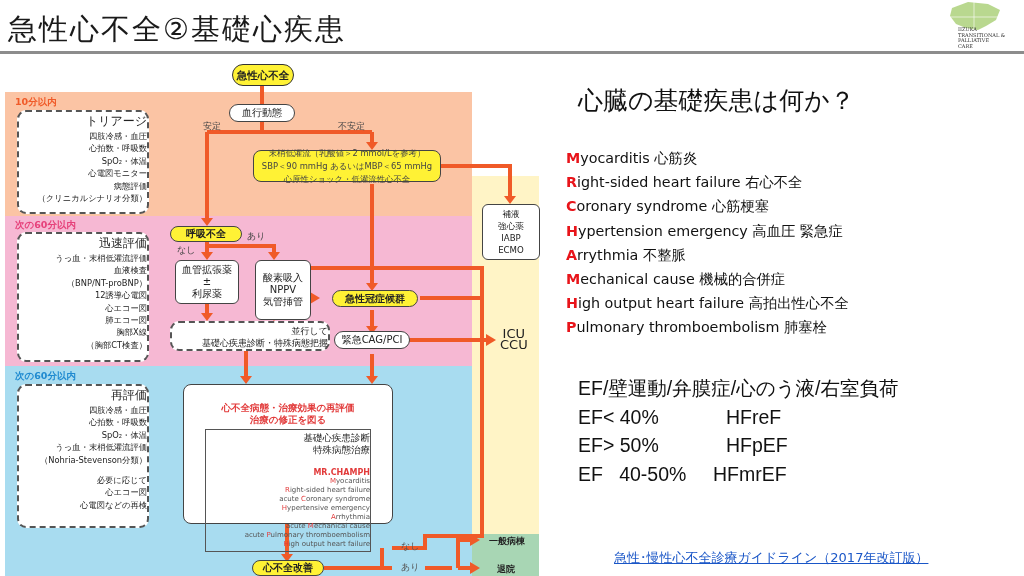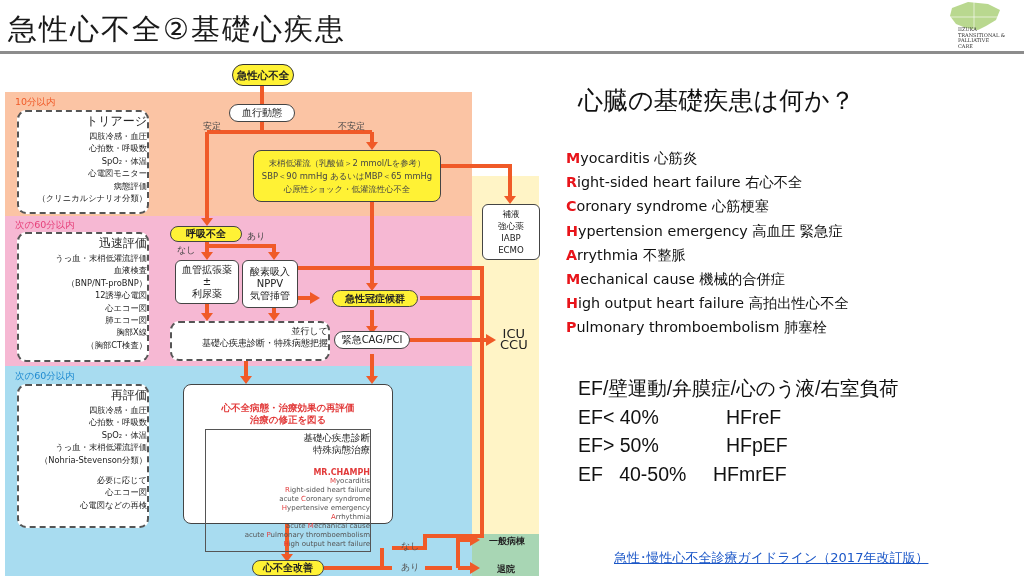--- a/index.html
+++ b/index.html
@@ -6,21 +6,21 @@
   body{width:1024px;height:576px;position:relative;overflow:hidden;background:#ffffff;font-family:"DejaVu Sans","Liberation Sans",sans-serif;color:#111;}
   .abs{position:absolute;}
   #title{left:8px;top:10px;font-size:29px;letter-spacing:2px;color:#1a1a1a;white-space:nowrap;}
   #title-rule{left:0;top:51px;width:1024px;height:3px;background:#8c8c8c;}
   
   #logo{left:938px;top:0px;width:86px;height:50px;}
   #logo .txt{position:absolute;left:20px;top:27px;font-size:5px;line-height:5.5px;color:#333;font-family:"DejaVu Serif",serif;}
   
   #flow{left:0;top:58px;width:560px;height:518px;}
   .band{position:absolute;}
-  .band-label{position:absolute;font-size:9.5px;font-weight:normal;}
+  .band-label{position:absolute;font-size:9.5px;font-weight:bold;}
   .dashbox{position:absolute;background:#fff;border:2px dashed #555;border-radius:9px;text-align:right;font-size:8.3px;line-height:12.4px;color:#222;box-sizing:border-box;}
   .dashbox .h{font-size:12px;line-height:18px;}
   .node{position:absolute;box-sizing:border-box;border:1.5px solid #444;border-radius:6px;background:#fff;text-align:center;font-size:10px;color:#222;display:flex;align-items:center;justify-content:center;flex-direction:column;line-height:12px;}
   .pill{border-radius:12px;}
   .yellow{background:#fff235;}
   .lbl{position:absolute;font-size:9px;color:#444;white-space:nowrap;}
   .red{color:#e23b3b;}
   
   #q{left:578px;top:84px;font-size:25px;color:#111;white-space:nowrap;}
   #mnemo{left:566px;top:146px;font-size:14.3px;line-height:24.2px;color:#111;white-space:nowrap;}
@@ -121,21 +121,21 @@
     <div>SpO₂・体温</div>
     <div>心電図モニター</div>
     <div>病態評価</div>
     <div>（クリニカルシナリオ分類）</div>
   </div>
 
   <div class="node pill" style="left:229px;top:46px;width:66px;height:18px;">血行動態</div>
   <div class="lbl" style="left:203px;top:62px;">安定</div>
   <div class="lbl" style="left:338px;top:62px;">不安定</div>
 
-  <div class="node yellow" style="left:253px;top:92px;width:188px;height:52px;border-radius:8px;font-size:8.4px;line-height:13px;color:#444;">
+  <div class="node yellow" style="left:253px;top:92px;width:188px;height:32px;border-radius:8px;font-size:8.4px;line-height:13px;color:#444;">
     <div>末梢低灌流（乳酸値＞2 mmol/Lを参考）</div>
     <div>SBP＜90 mmHg あるいはMBP＜65 mmHg</div>
     <div>心原性ショック・低灌流性心不全</div>
   </div>
 
   <div class="node" style="left:482px;top:146px;width:58px;height:56px;font-size:8.6px;line-height:12px;">
     <div>補液</div>
     <div>強心薬</div>
     <div>IABP</div>
     <div>ECMO</div>
@@ -155,29 +155,29 @@
 
   <div class="node pill yellow" style="left:170px;top:168px;width:72px;height:16px;font-weight:bold;">呼吸不全</div>
   <div class="lbl" style="left:247px;top:172px;">あり</div>
   <div class="lbl" style="left:177px;top:186px;">なし</div>
 
   <div class="node" style="left:175px;top:202px;width:64px;height:44px;">
     <div>血管拡張薬</div>
     <div>±</div>
     <div>利尿薬</div>
   </div>
-  <div class="node" style="left:242px;top:202px;width:56px;height:48px;">
+  <div class="node" style="left:255px;top:202px;width:56px;height:60px;">
     <div>酸素吸入</div>
     <div>NPPV</div>
     <div>気管挿管</div>
   </div>
 
   <div class="node pill yellow" style="left:332px;top:232px;width:86px;height:17px;font-weight:bold;">急性冠症候群</div>
 
-  <div class="dashbox" style="left:170px;top:263px;width:160px;height:40px;font-size:9px;line-height:12px;padding-top:2px;">
+  <div class="dashbox" style="left:170px;top:263px;width:160px;height:30px;font-size:9px;line-height:12px;padding-top:2px;">
     <div>並行して</div>
     <div>基礎心疾患診断・特殊病態把握</div>
   </div>
 
   <div class="node pill" style="left:334px;top:273px;width:76px;height:18px;">緊急CAG/PCI</div>
 
   <div class="abs" style="left:500px;top:270px;font-size:13px;line-height:11px;text-align:center;color:#222;">
     <div>ICU</div>
     <div>CCU</div>
   </div>

